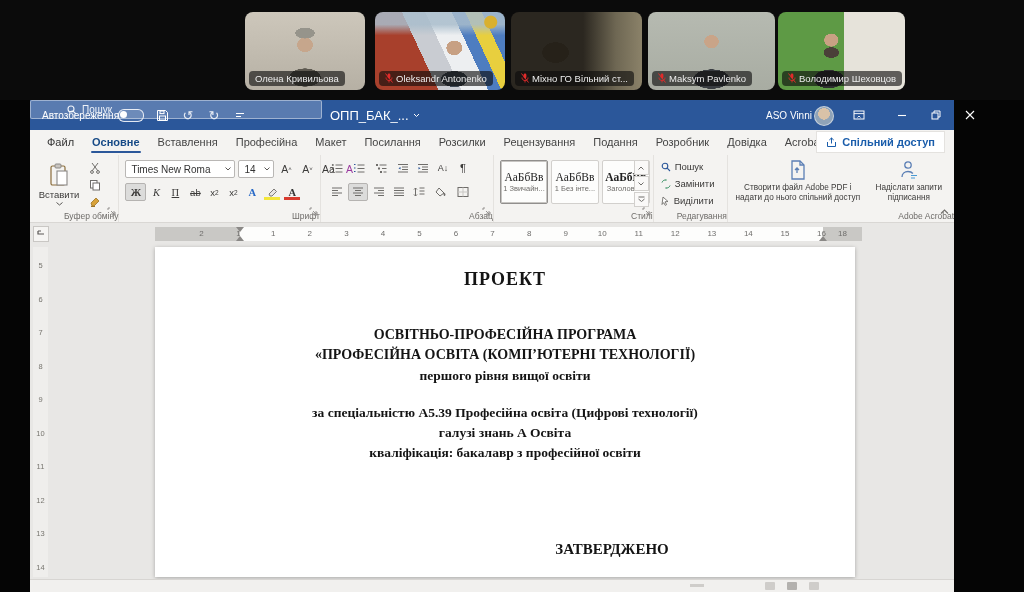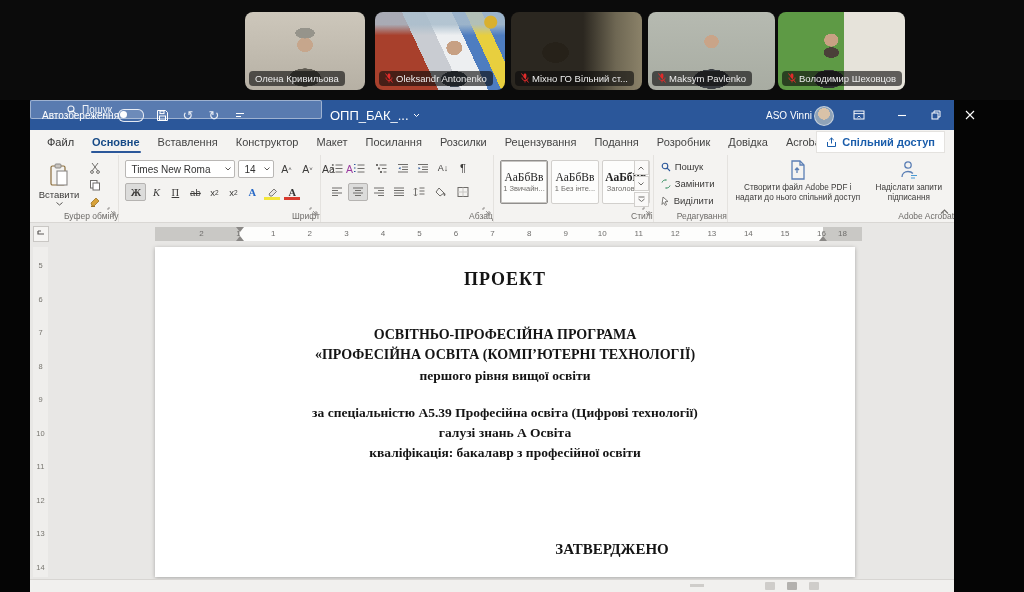--- a/index.html
+++ b/index.html
@@ -281,21 +281,21 @@
         <svg width="10" height="10" viewBox="0 0 10 10">
             <path d="M1 1l8 8M9 1L1 9" stroke="#fff" stroke-width="1.1"></path>
           </svg>
       </span>
     </div>
 
     <div class="tabrow">
       <span class="tab file">Файл</span>
       <span class="tab active">Основне</span>
       <span class="tab">Вставлення</span>
-      <span class="tab">Конструктор</span>
+      <span class="tab">Професійна</span>
       <span class="tab">Макет</span>
       <span class="tab">Посилання</span>
       <span class="tab">Розсилки</span>
       <span class="tab">Рецензування</span>
       <span class="tab">Подання</span>
       <span class="tab">Розробник</span>
       <span class="tab">Довідка</span>
       <span class="tab">Acrobat</span>
       <span class="share-chip">
         <svg width="11" height="11" viewBox="0 0 11 11">

